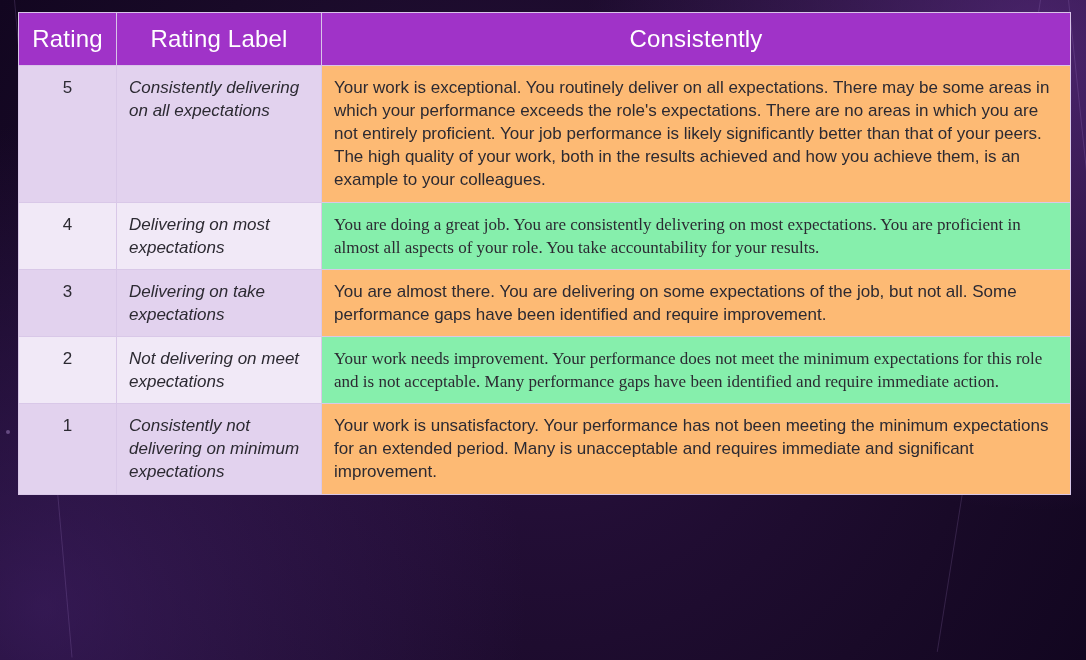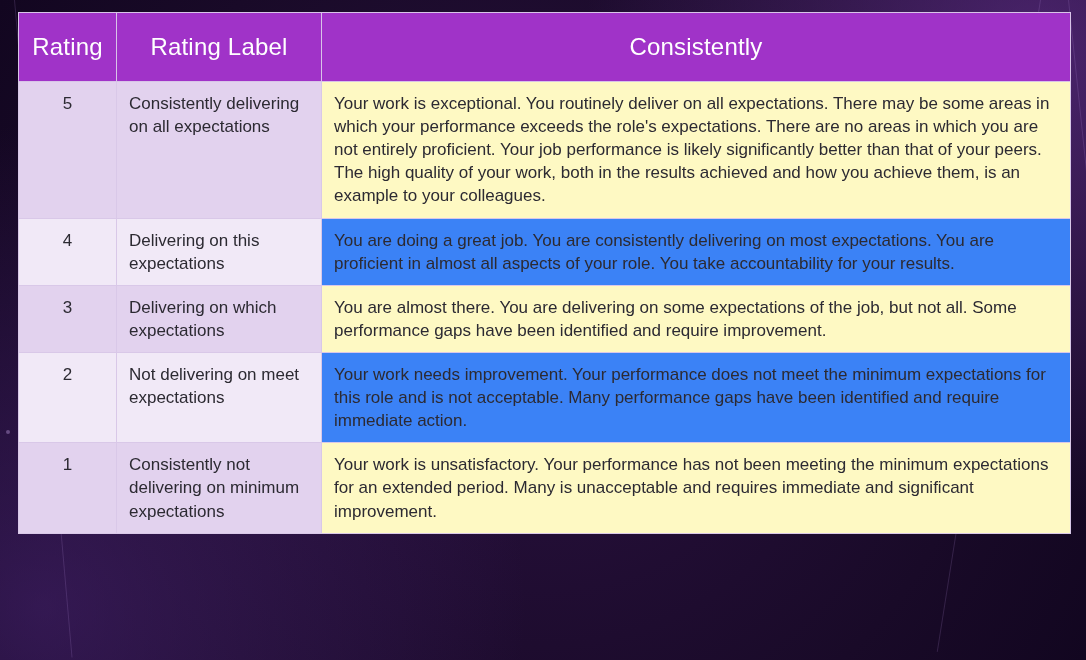--- a/index.html
+++ b/index.html
@@ -51,21 +51,21 @@
     table-layout: fixed;
     background: #efe6f6;
   }
 
   table.rating-table th {
     background: #a033c8;
     color: #ffffff;
     font-weight: 400;
     font-size: 24px;
     text-align: center;
-    padding: 20px 8px;
+    padding: 12px 8px;
     border: 1px solid #d8c4e8;
     letter-spacing: 0.2px;
   }
 
   table.rating-table td {
     border: 1px solid #d9c8e8;
     vertical-align: top;
     padding: 10px 12px;
     color: #2c2a32;
     font-size: 17px;
@@ -78,34 +78,35 @@
   col.c-desc   { width: 749px; }
 
   td.rating-cell {
     text-align: center;
     font-size: 21px;
     padding-top: 12px;
     color: #2c2a32;
   }
   td.label-cell {
     font-size: 17px;
+    font-style: italic;
   }
   td.desc-cell {
     font-size: 17px;
     line-height: 1.42;
   }
 
   
   tr.row-odd td.rating-cell,
   tr.row-odd td.label-cell { background: #e2d2ee; }
-  tr.row-odd td.desc-cell { background: #fef9c3; }
+  tr.row-odd td.desc-cell { background: #fdba74; }
 
   tr.row-even td.rating-cell,
   tr.row-even td.label-cell { background: #f1e9f7; }
-  tr.row-even td.desc-cell { background: #3b82f6; }
+  tr.row-even td.desc-cell { background: #86efac; font-family: Liberation Serif, serif; }
 </style>
 </head>
 <body>
 
 <div class="slide-bg">
   <div class="deco-line l1"></div>
   <div class="deco-line l2"></div>
   <div class="deco-line l3"></div>
   <div class="deco-dot" style="left:1062px; top:300px; width:5px; height:5px;"></div>
   <div class="deco-dot" style="left:6px; top:430px; width:4px; height:4px;"></div>
@@ -126,26 +127,26 @@
       </tr>
     </thead>
     <tbody>
       <tr class="row-odd">
         <td class="rating-cell">5</td>
         <td class="label-cell">Consistently delivering on all expectations</td>
         <td class="desc-cell">Your work is exceptional. You routinely deliver on all expectations. There may be some areas in which your performance exceeds the role's expectations. There are no areas in which you are not entirely proficient. Your job performance is likely significantly better than that of your peers. The high quality of your work, both in the results achieved and how you achieve them, is an example to your colleagues.</td>
       </tr>
       <tr class="row-even">
         <td class="rating-cell">4</td>
-        <td class="label-cell">Delivering on this expectations</td>
+        <td class="label-cell">Delivering on most expectations</td>
         <td class="desc-cell">You are doing a great job.  You are consistently delivering on most expectations.  You are proficient in almost all aspects of your role.  You take accountability for your results.</td>
       </tr>
       <tr class="row-odd">
         <td class="rating-cell">3</td>
-        <td class="label-cell">Delivering on which expectations</td>
+        <td class="label-cell">Delivering on take expectations</td>
         <td class="desc-cell">You are almost there. You are delivering on some expectations of the job, but not all. Some performance gaps have been identified and require improvement.</td>
       </tr>
       <tr class="row-even">
         <td class="rating-cell">2</td>
         <td class="label-cell">Not delivering on meet expectations</td>
         <td class="desc-cell">Your work needs improvement.  Your performance does not meet the minimum expectations for this role and is not acceptable. Many performance gaps have been identified and require immediate action.</td>
       </tr>
       <tr class="row-odd">
         <td class="rating-cell">1</td>
         <td class="label-cell">Consistently not delivering on minimum expectations</td>

